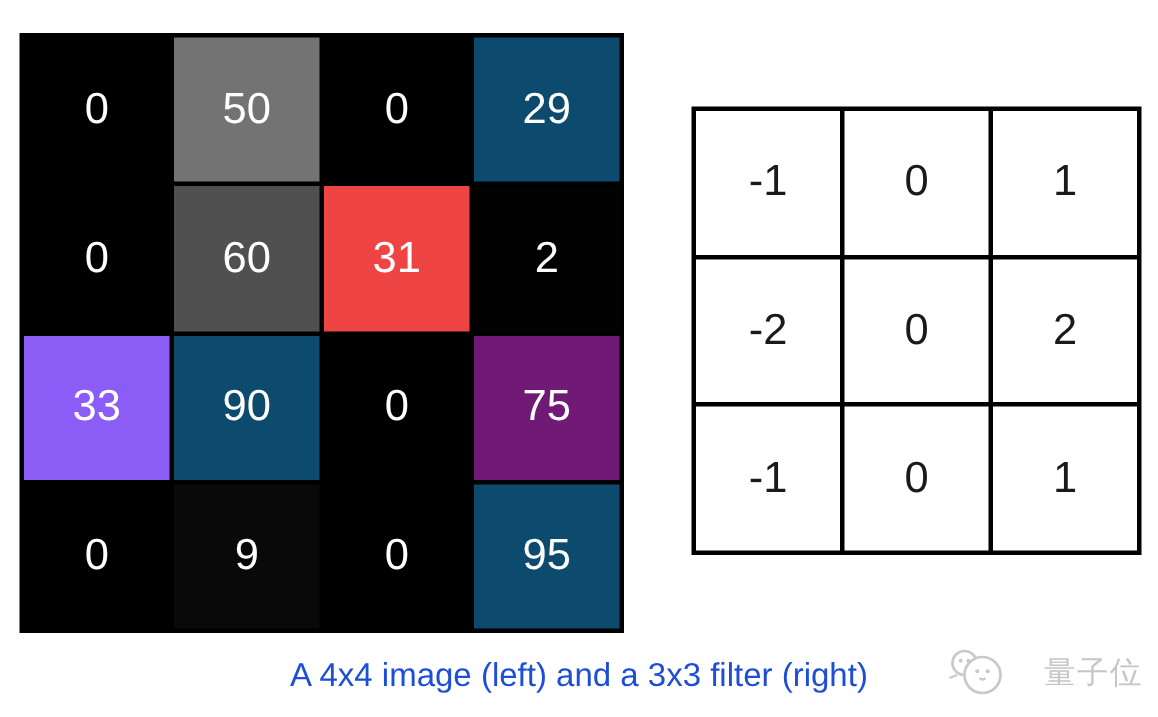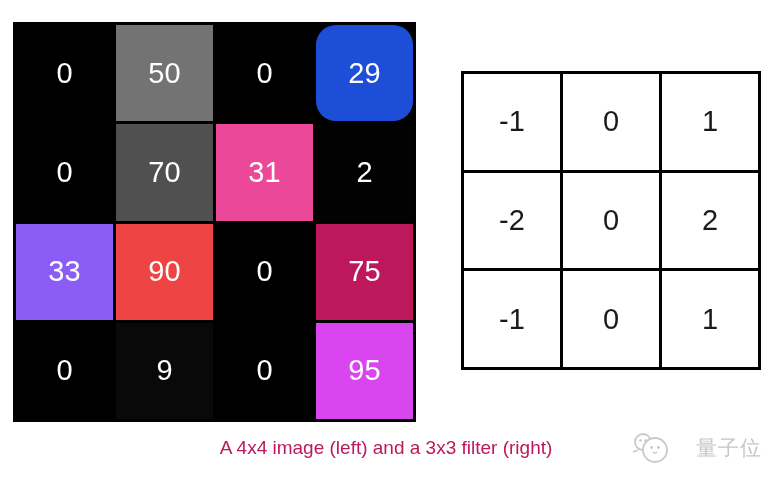--- a/index.html
+++ b/index.html
@@ -64,22 +64,22 @@
     line-height: 1;
   }
 
   
   .caption {
     position: absolute;
     left: 0;
     top: 437px;
     width: 772px;
     text-align: center;
-    font-size: 19px;
-    color: #be185d;
+    font-size: 22px;
+    color: #1d4ed8;
   }
 
   
   .watermark {
     position: absolute;
     right: 10px;
     top: 430px;
     display: flex;
     align-items: center;
     gap: 22px;
@@ -93,33 +93,33 @@
     display: block;
   }
 </style>
 </head>
 <body>
 
 <div class="image-grid">
   <div class="cell" style="background: rgb(0, 0, 0);">0</div>
   <div class="cell" style="background: #737373;">50</div>
   <div class="cell" style="background: rgb(0, 0, 0);">0</div>
-  <div class="cell" style="background: #1d4ed8; border-radius: 20px;">29</div>
+  <div class="cell" style="background: #0c4a6e;">29</div>
   <div class="cell" style="background: rgb(0, 0, 0);">0</div>
-  <div class="cell" style="background: rgb(80, 80, 80);">70</div>
-  <div class="cell" style="background: #ec4899;">31</div>
+  <div class="cell" style="background: rgb(80, 80, 80);">60</div>
+  <div class="cell" style="background: #ef4444;">31</div>
   <div class="cell" style="background: rgb(2, 2, 2);">2</div>
   <div class="cell" style="background: #8b5cf6;">33</div>
-  <div class="cell" style="background: #ef4444;">90</div>
+  <div class="cell" style="background: #0c4a6e;">90</div>
   <div class="cell" style="background: rgb(0, 0, 0);">0</div>
-  <div class="cell" style="background: #be185d;">75</div>
+  <div class="cell" style="background: #701a75;">75</div>
   <div class="cell" style="background: rgb(0, 0, 0);">0</div>
   <div class="cell" style="background: rgb(9, 9, 9);">9</div>
   <div class="cell" style="background: rgb(0, 0, 0);">0</div>
-  <div class="cell" style="background: #d946ef;">95</div>
+  <div class="cell" style="background: #0c4a6e;">95</div>
 </div>
 
 <div class="filter-grid">
   <div class="cell">-1</div>
   <div class="cell">0</div>
   <div class="cell">1</div>
   <div class="cell">-2</div>
   <div class="cell">0</div>
   <div class="cell">2</div>
   <div class="cell">-1</div>

